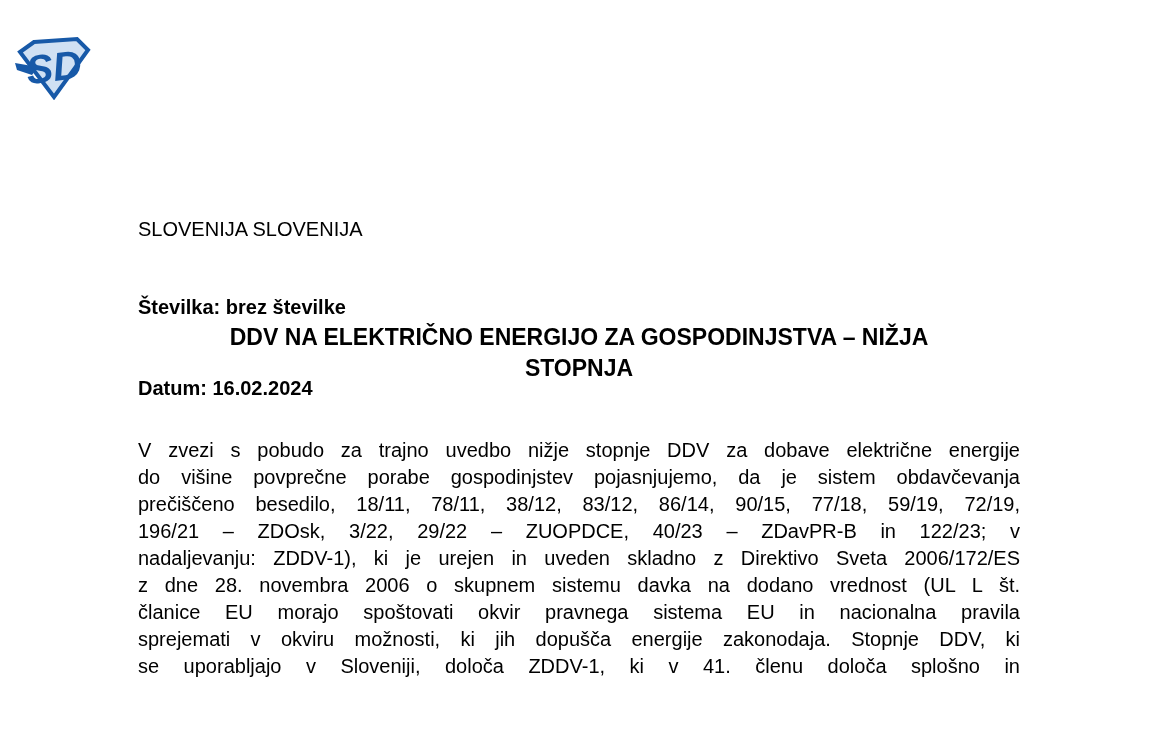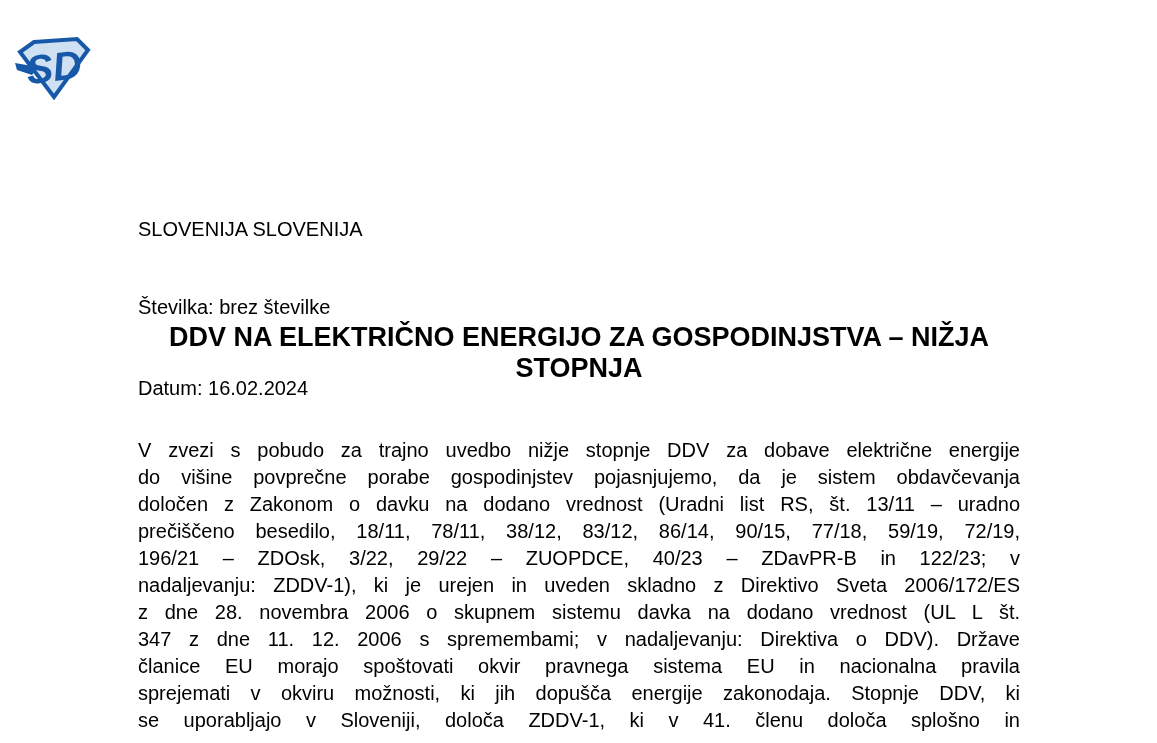--- a/index.html
+++ b/index.html
@@ -33,28 +33,29 @@
     white-space: pre;
   }
   .meta-block {
     position: absolute;
     left: 138px;
     top: 240px;
     width: 882px;
     font-size: 20px;
     line-height: 27px;
     white-space: pre;
+    font-weight: bold;
   }
   .doc-title {
     position: absolute;
     left: 138px;
     top: 322px;
     width: 882px;
     text-align: center;
-    font-size: 27px;
+    font-size: 23px;
     font-weight: bold;
     line-height: 31px;
   }
   .body-block {
     position: absolute;
     left: 138px;
     top: 437px;
     width: 882px;
     font-size: 20px;
     line-height: 27px;
@@ -88,24 +89,22 @@
   </div>
 
   <div class="doc-title">
     <div>DDV NA ELEKTRIČNO ENERGIJO ZA GOSPODINJSTVA – NIŽJA</div>
     <div>STOPNJA</div>
   </div>
 
   <div class="body-block">
     <div class="body-line">V zvezi s pobudo za trajno uvedbo nižje stopnje DDV za dobave električne energije</div>
     <div class="body-line">do višine povprečne porabe gospodinjstev pojasnjujemo, da je sistem obdavčevanja</div>
-    <div class="body-line">določen z Zakonom o davku na dodano vrednost (Uradni list RS, št. 13/11 – uradno</div>
     <div class="body-line">prečiščeno besedilo, 18/11, 78/11, 38/12, 83/12, 86/14, 90/15, 77/18, 59/19, 72/19,</div>
     <div class="body-line">196/21 – ZDOsk, 3/22, 29/22 – ZUOPDCE, 40/23 – ZDavPR-B in 122/23; v</div>
     <div class="body-line">nadaljevanju: ZDDV-1), ki je urejen in uveden skladno z Direktivo Sveta 2006/172/ES</div>
     <div class="body-line">z dne 28. novembra 2006 o skupnem sistemu davka na dodano vrednost (UL L št.</div>
-    <div class="body-line">347 z dne 11. 12. 2006 s spremembami; v nadaljevanju: Direktiva o DDV). Države</div>
     <div class="body-line">članice EU morajo spoštovati okvir pravnega sistema EU in nacionalna pravila</div>
     <div class="body-line">sprejemati v okviru možnosti, ki jih dopušča energije zakonodaja. Stopnje DDV, ki</div>
     <div class="body-line">se uporabljajo v Sloveniji, določa ZDDV-1, ki v 41. členu določa splošno in</div>
   </div>
 
 </div>
 
 </body></html>

